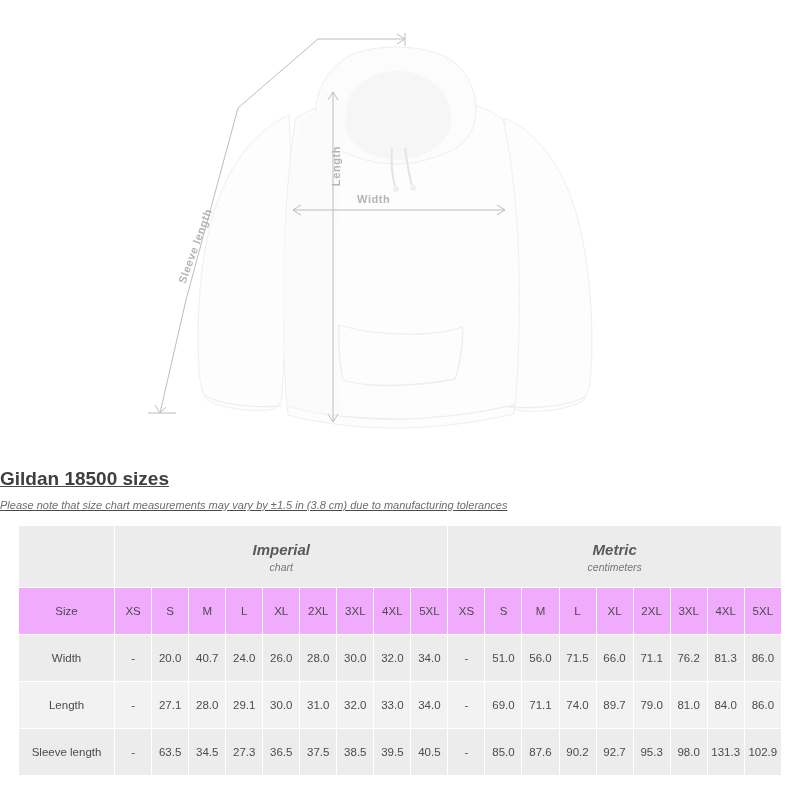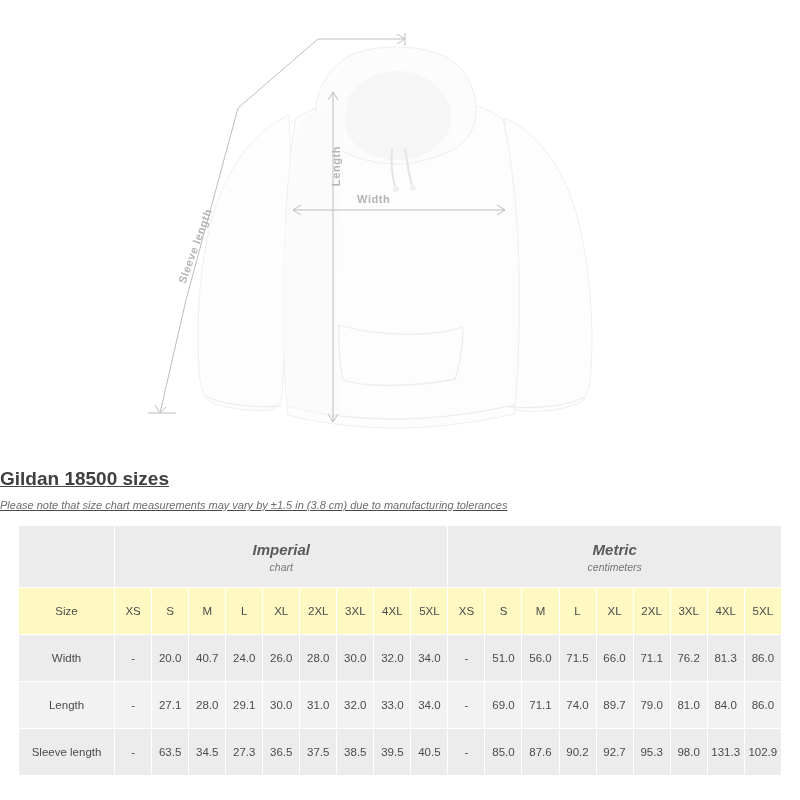--- a/index.html
+++ b/index.html
@@ -95,21 +95,21 @@
     color: #5a5a5a;
     display: block;
     line-height: 1.35;
   }
   .unit-sub {
     font-size: 10.5px;
     font-style: italic;
     color: #767676;
     display: block;
   }
-  .hdr-row td { background: #fef9c3; font-weight: bold; font-size: 11.5px; color: #4b4b4b; }
+  .hdr-row td { background: #f0abfc; font-weight: bold; font-size: 11.5px; color: #4b4b4b; }
   .rowlabel { font-weight: bold; font-size: 11.5px; color: #3f3f3f; background: #ececec; }
   .rowlabel.alt { background: #f2f2f2; }
   .col-size { width: 96px; }
   .cell { width: 37px; }
   .corner { background: #ececec; }
 </style>
 </head>
 <body>
 
 <div class="page">

